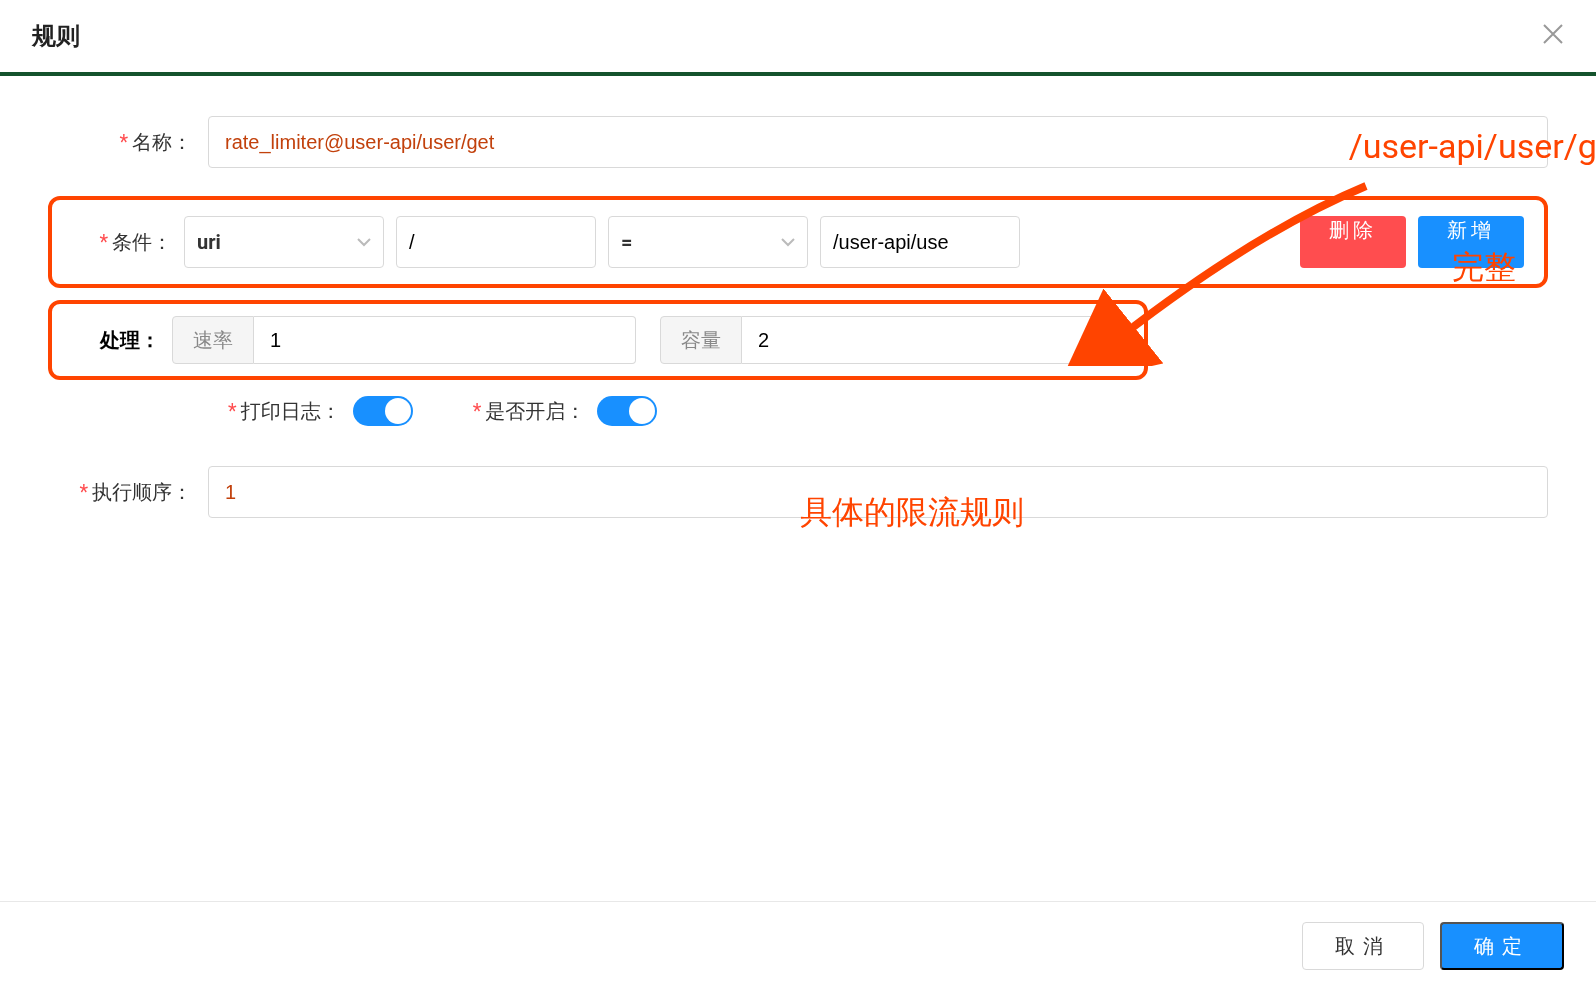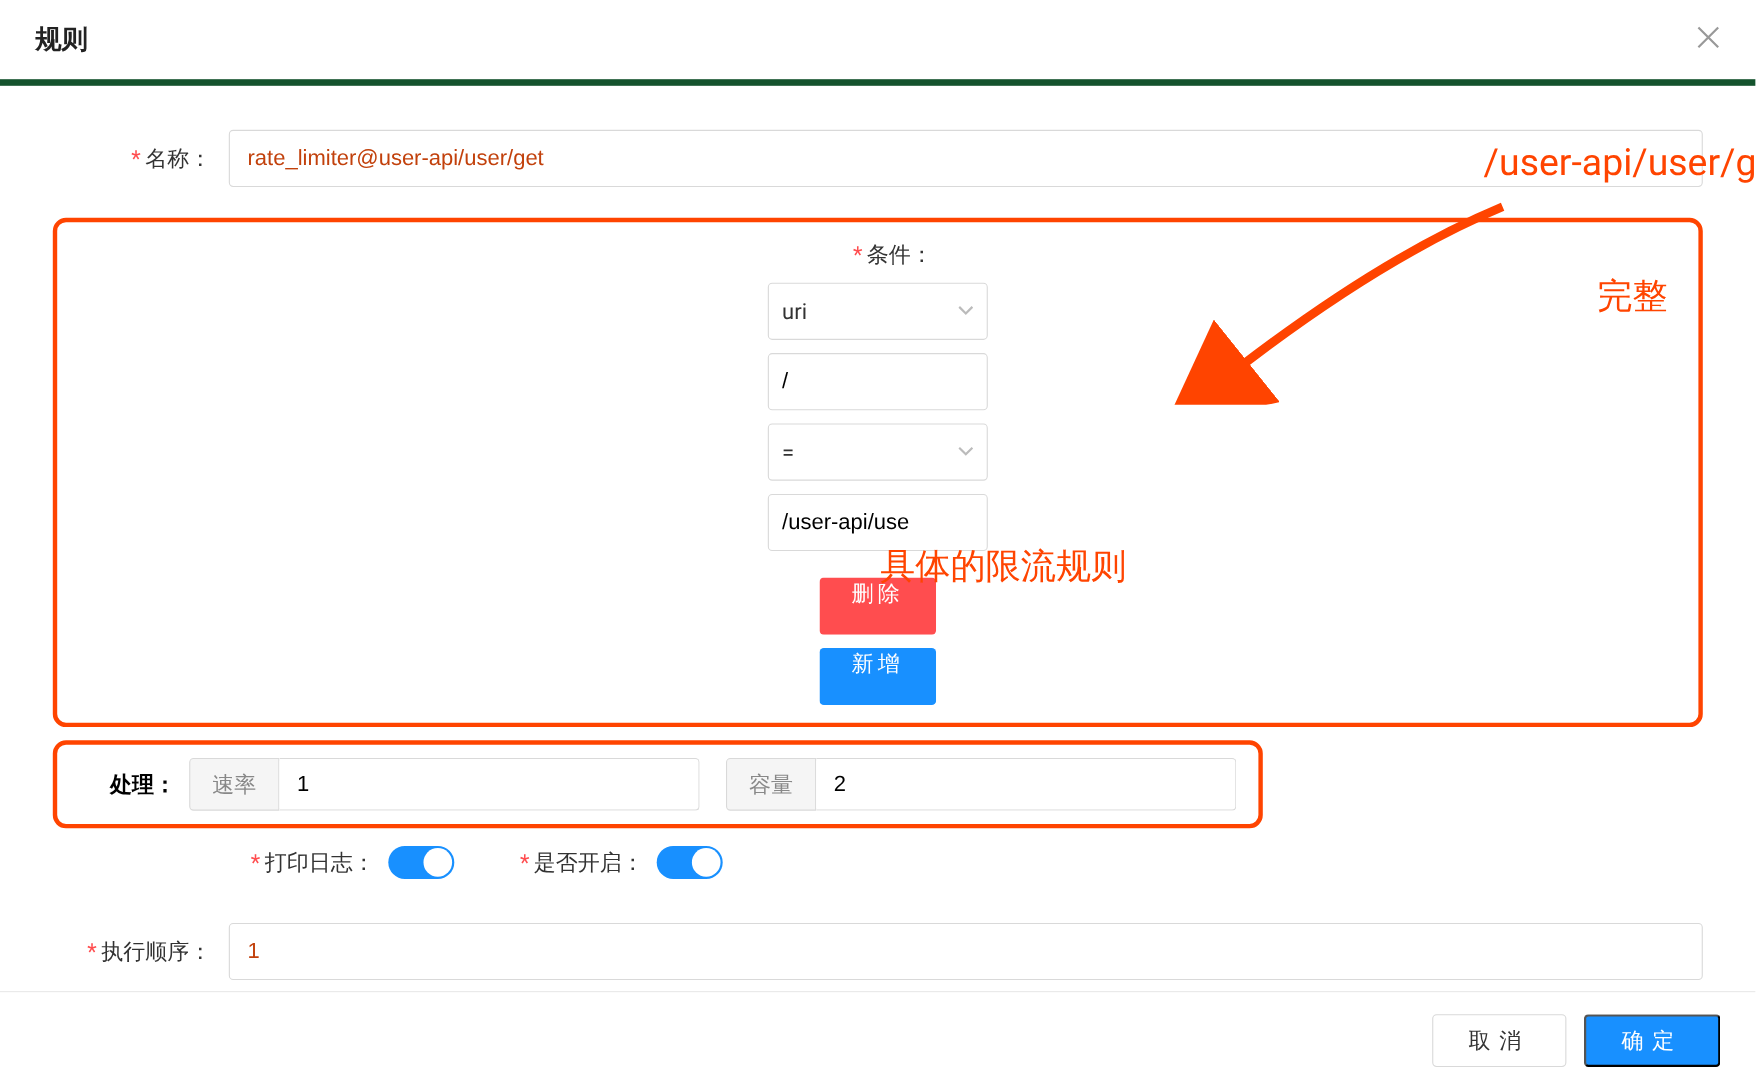--- a/index.html
+++ b/index.html
@@ -14,21 +14,21 @@
       background: #fff;
       width: 1596px;
       height: 990px;
       position: relative;
     }
     .modal-header {
       display: flex;
       justify-content: space-between;
       align-items: center;
       padding: 20px 32px;
-      border-bottom: 6px solid #14532d;
+      border-bottom: 4px solid #14532d;
     }
     .modal-title {
       font-size: 24px;
       font-weight: 600;
       color: #222;
     }
     .close-btn {
       font-size: 28px;
       color: #999;
       cursor: pointer;
@@ -99,21 +99,20 @@
       border: 4px solid #ff4400;
       border-radius: 12px;
       padding: 16px 20px;
       margin: 0 0 12px 0;
       position: relative;
     }
     .conditions-row {
       display: flex;
       align-items: center;
       gap: 12px;
-      flex-direction: column;
     }
     .cond-label {
       width: 100px;
       text-align: right;
       font-size: 20px;
       color: #333;
       flex-shrink: 0;
     }
     .cond-label .required {
       color: #ff4d4f;
@@ -123,20 +122,21 @@
       width: 200px;
       height: 52px;
       border: 1px solid #d9d9d9;
       border-radius: 4px;
       padding: 8px 12px;
       display: flex;
       align-items: center;
       justify-content: space-between;
       font-size: 20px;
       cursor: pointer;
+      font-weight: bold;
     }
     .cond-input {
       width: 200px;
       height: 52px;
       border: 1px solid #d9d9d9;
       border-radius: 4px;
       padding: 8px 12px;
       font-size: 20px;
     }
     .btn {

